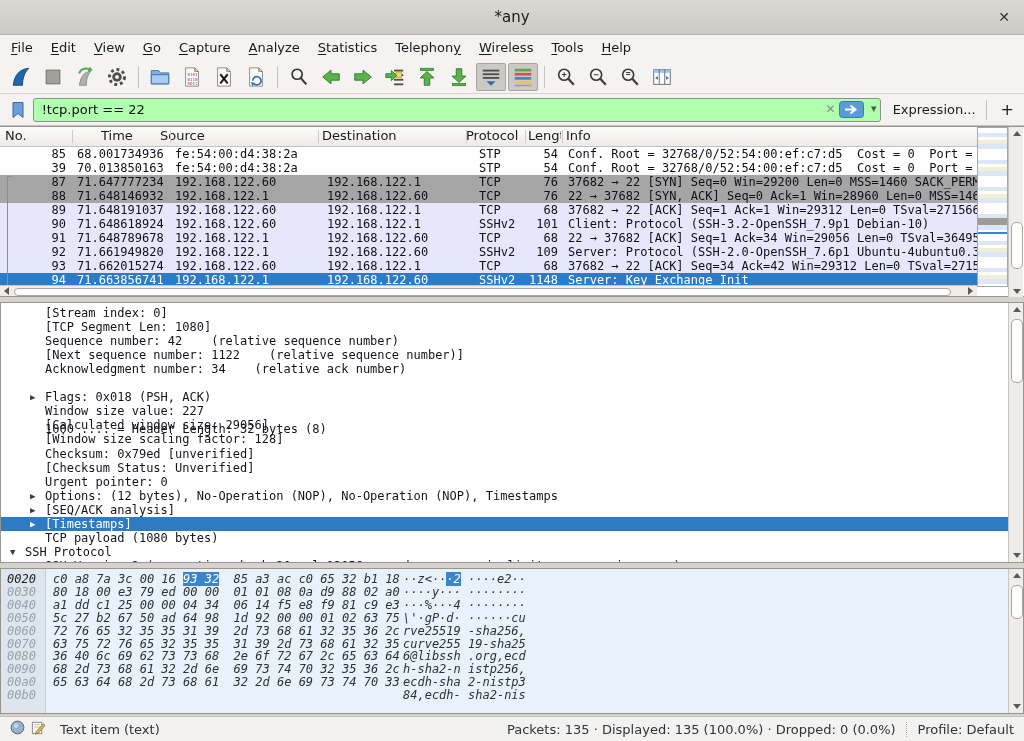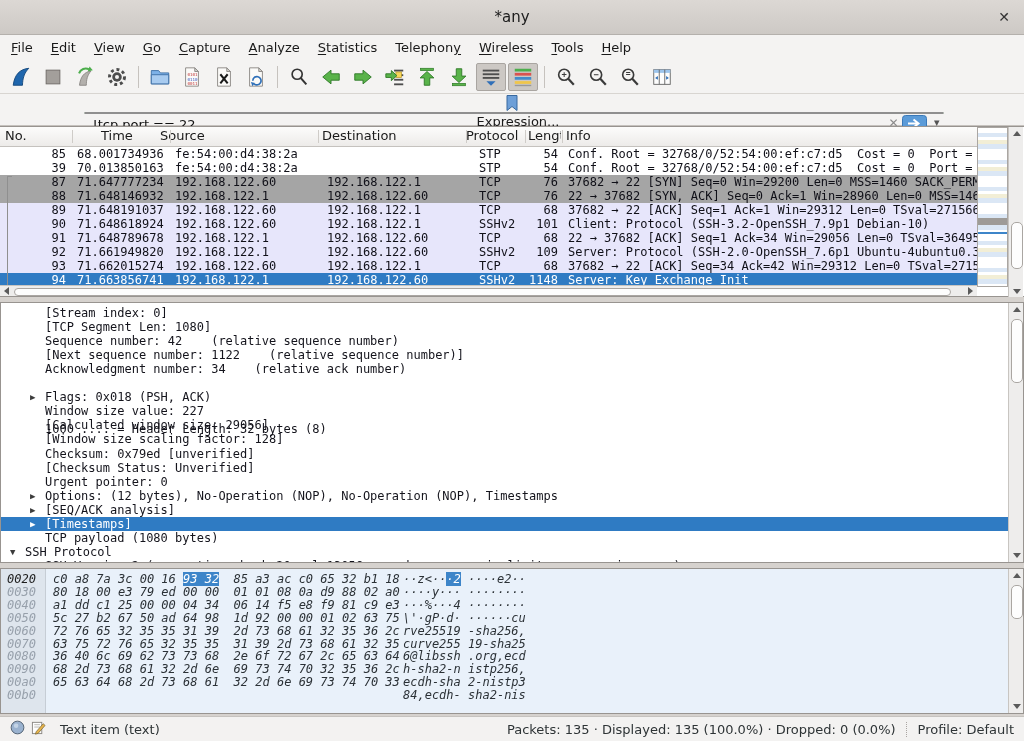--- a/index.html
+++ b/index.html
@@ -23,21 +23,21 @@
   #toolbar{position:absolute;left:0;top:60px;width:1024px;height:34px;background:#f4f3f2;
     border-bottom:1px solid #d8d5d1;display:flex;align-items:center;padding-left:5px;box-sizing:border-box;}
   .tb{width:30px;height:28px;border:1px solid transparent;background:transparent;padding:0;margin:0 1px;
     display:flex;align-items:center;justify-content:center;border-radius:2px;}
   .tb.pressed{background:#ccc8c4;border:1px solid #a9a5a1;}
   .tb svg{width:22px;height:22px;display:block;}
   .tbsep{width:1px;height:22px;background:#c6c2be;margin:0 5px;}
 
   
   #filterbar{position:absolute;left:0;top:94px;width:1024px;height:32px;background:#f4f3f2;
-    border-bottom:1px solid #c6c2be;display:flex;align-items:center;padding:0 6px;box-sizing:border-box;flex-direction:column;}
+    border-bottom:1px solid #c6c2be;display:flex;align-items:center;padding:0 6px;box-sizing:border-box;}
   #fb-bookmark{width:24px;height:26px;border:none;background:transparent;display:flex;align-items:center;justify-content:center;padding:0;}
   #filterbox{position:relative;width:858px;height:22px;background:#afffaf;border:1px solid #8f8f8f;
     border-radius:3px;margin-left:3px;}
   #filterinput{position:absolute;left:6px;top:1px;width:770px;height:18px;background:transparent;border:none;
     outline:none;font-family:"DejaVu Sans","Liberation Sans",sans-serif;font-size:13px;color:#111;}
   #fb-clear{position:absolute;right:44px;top:3px;font-size:12px;font-weight:bold;color:#8a8a8a;}
   #fb-apply{position:absolute;right:16px;top:2px;width:25px;height:17px;}
   #fb-caret{position:absolute;right:3px;top:3px;font-size:11px;color:#555;}
   #fb-expr{margin-left:12px;font-size:13px;color:#1a1a1a;white-space:nowrap;}
   .vsep{width:1px;height:20px;background:#c6c2be;margin:0 10px;}

